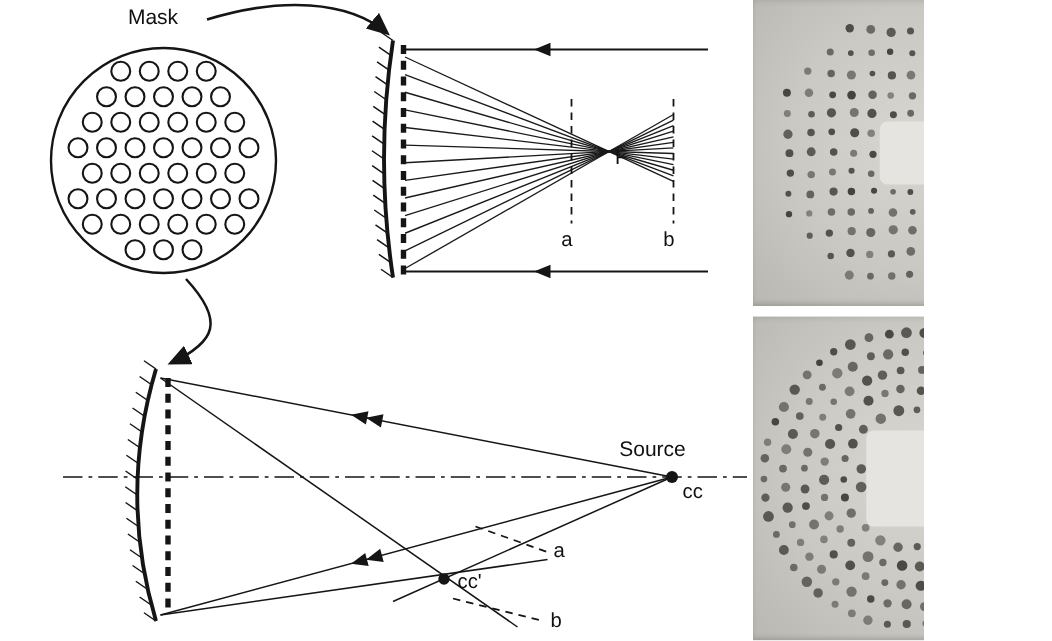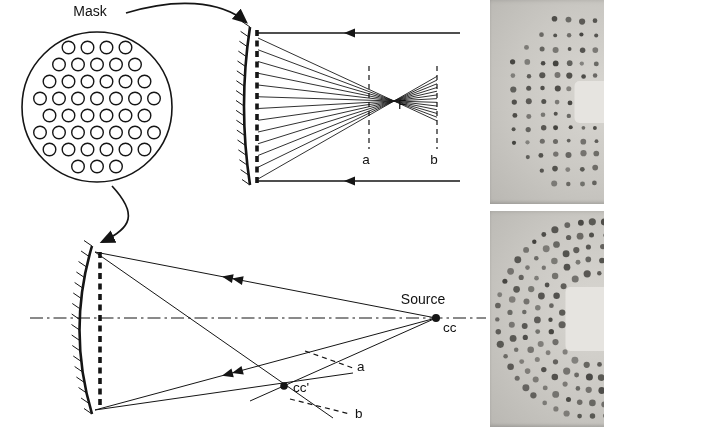--- a/index.html
+++ b/index.html
@@ -1,17 +1,17 @@
 <!DOCTYPE html>
 <html><head>
 <meta charset="utf-8">
 <style>
   html,body{margin:0;padding:0;background:#ffffff;}
   .page{position:relative;width:604px;height:427px;background:#ffffff;overflow:hidden;
-        font-family:"Liberation Sans",sans-serif;}
+        font-family:"Liberation Sans",sans-serif;margin-left:12px;}
   #diagram{position:absolute;left:0;top:0;}
   .photos{position:absolute;left:490px;top:0;width:211px;height:427px;
           display:flex;flex-direction:column;gap:7px;}
   .photo{width:211px;position:relative;
          background:radial-gradient(ellipse at 50% 46%, #d8d6d1 0%, #cac8c3 55%, #b9b7b2 100%);
          box-shadow:inset -3px 0 5px rgba(0,0,0,0.14), inset 0 -2px 3px rgba(0,0,0,0.08);}
   #photoA{height:204px;}
   #photoB{height:216px;}
   .photo svg{position:absolute;left:0;top:0;}
   svg text{font-family:"Liberation Sans",sans-serif;fill:#111;}

